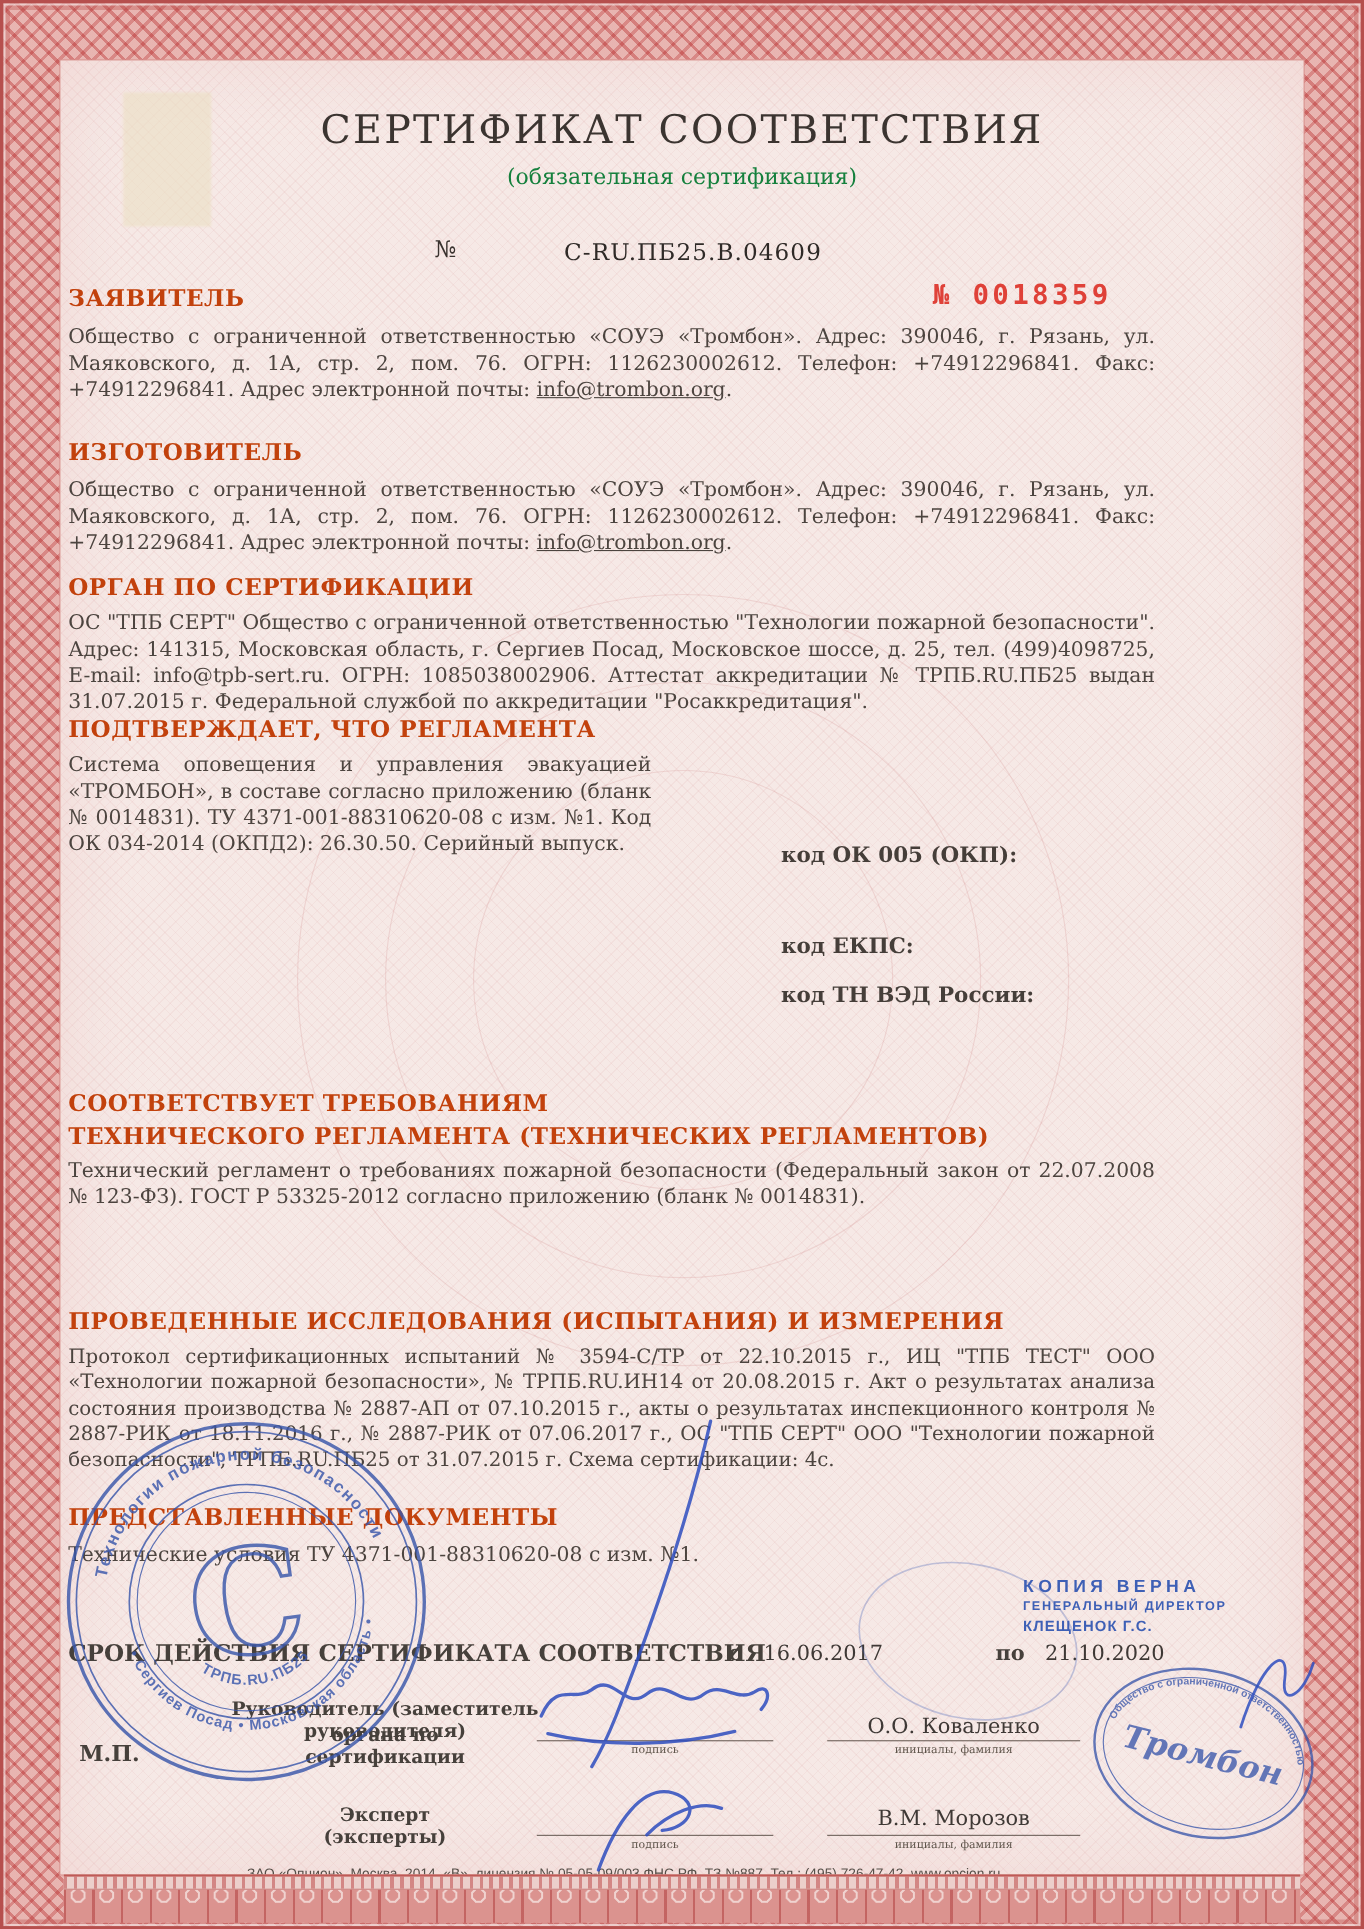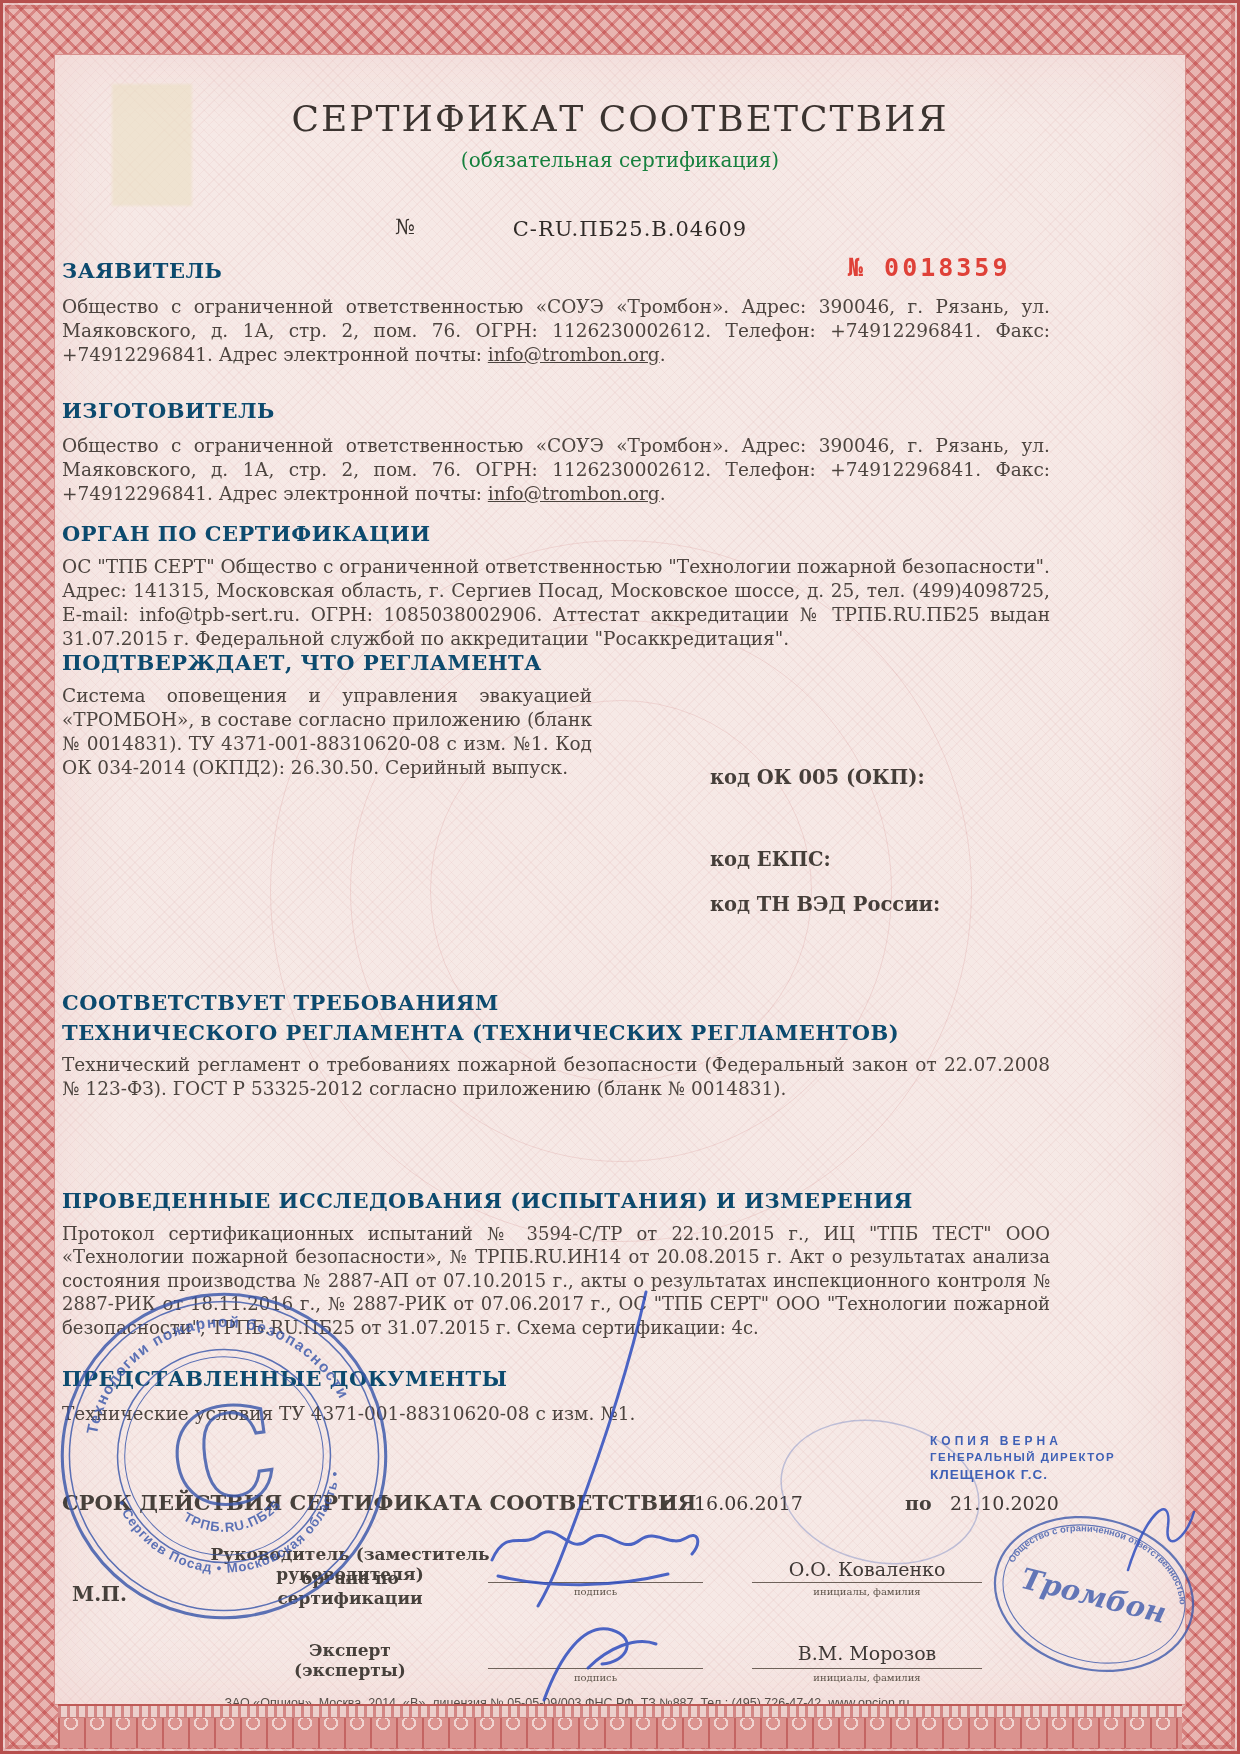--- a/index.html
+++ b/index.html
@@ -32,21 +32,21 @@
     font-size:36px;letter-spacing:2px;color:#3b3430;}
   .subtitle{position:absolute;top:148px;left:0;width:100%;text-align:center;
     font-size:20px;color:#15803d;}
   .numrow-label{position:absolute;top:215px;left:395px;font-size:21px;color:#39322e;}
   .numrow-value{position:absolute;top:217px;left:410px;width:440px;text-align:center;
     font-size:21px;letter-spacing:1px;color:#2f2a27;}
   .blank-number{position:absolute;top:253px;left:848px;width:220px;
     font-family:"DejaVu Sans Mono", monospace;font-weight:bold;font-size:25px;
     letter-spacing:3px;color:#df4138;}
   
-  .h{position:absolute;left:62px;font-weight:bold;color:#0c4a6e;font-size:21px;letter-spacing:.5px;}
+  .h{position:absolute;left:62px;font-weight:bold;color:#c2410c;font-size:21px;letter-spacing:.5px;}
   .p{position:absolute;left:62px;width:988px;font-size:18.5px;line-height:1.3;
      color:#4c443f;text-align:justify;}
   .email{text-decoration:underline;}
   .codes{position:absolute;left:710px;font-weight:bold;font-size:19.5px;color:#453e39;}
   .validity-label{position:absolute;left:62px;top:1490px;font-weight:bold;font-size:21px;color:#46403b;}
   .vword{position:absolute;font-weight:bold;font-size:19px;color:#46403b;}
   .vdate{position:absolute;font-size:19px;color:#3e3835;}
   .role{position:absolute;font-weight:bold;font-size:17px;color:#46403b;text-align:center;}
   .name{position:absolute;font-size:19px;color:#3e3835;text-align:center;}
   .sigline{position:absolute;height:0;border-top:1px solid #6e625a;}
@@ -55,21 +55,21 @@
   .footer{position:absolute;left:62px;top:1696px;width:1010px;text-align:center;
     font-family:"Liberation Sans", sans-serif;font-size:12.5px;color:#564e48;}
   
   .ink{position:absolute;inset:0;pointer-events:none;}
   .round-stamp{position:absolute;left:50px;top:1282px;width:348px;height:348px;
     transform:rotate(-8deg);opacity:.82;}
   .oval-stamp{position:absolute;left:982px;top:1478px;width:224px;height:232px;
     transform:rotate(14deg);opacity:.78;}
   .copy-stamp{position:absolute;left:930px;top:1434px;width:220px;
     font-family:"Liberation Sans", sans-serif;color:#2f55b2;opacity:.92;}
-  .copy-stamp .c1{font-size:12px;font-weight:bold;letter-spacing:4px;}
+  .copy-stamp .c1{font-size:16px;font-weight:bold;letter-spacing:4px;}
   .copy-stamp .c2{font-size:11.5px;font-weight:bold;letter-spacing:1.5px;margin-top:3px;}
   .copy-stamp .c3{font-size:13.5px;font-weight:bold;letter-spacing:1px;margin-top:4px;}
   
   .band{position:absolute;left:58px;right:58px;bottom:6px;height:44px;}
   .band-top{height:11px;border-top:2px solid #bf5a56;border-bottom:1px solid #ca817d;
     background:#eccfcb;
     background-image:repeating-linear-gradient(90deg, rgba(190,75,75,.55) 0 3px, transparent 3px 9px);}
   .band-bottom{height:30px;background-color:#db938f;
     background-image:
       radial-gradient(circle at 13px 5px, rgba(247,233,230,0) 0 5px, rgba(247,233,230,.75) 5px 7px, rgba(247,233,230,0) 7px),

